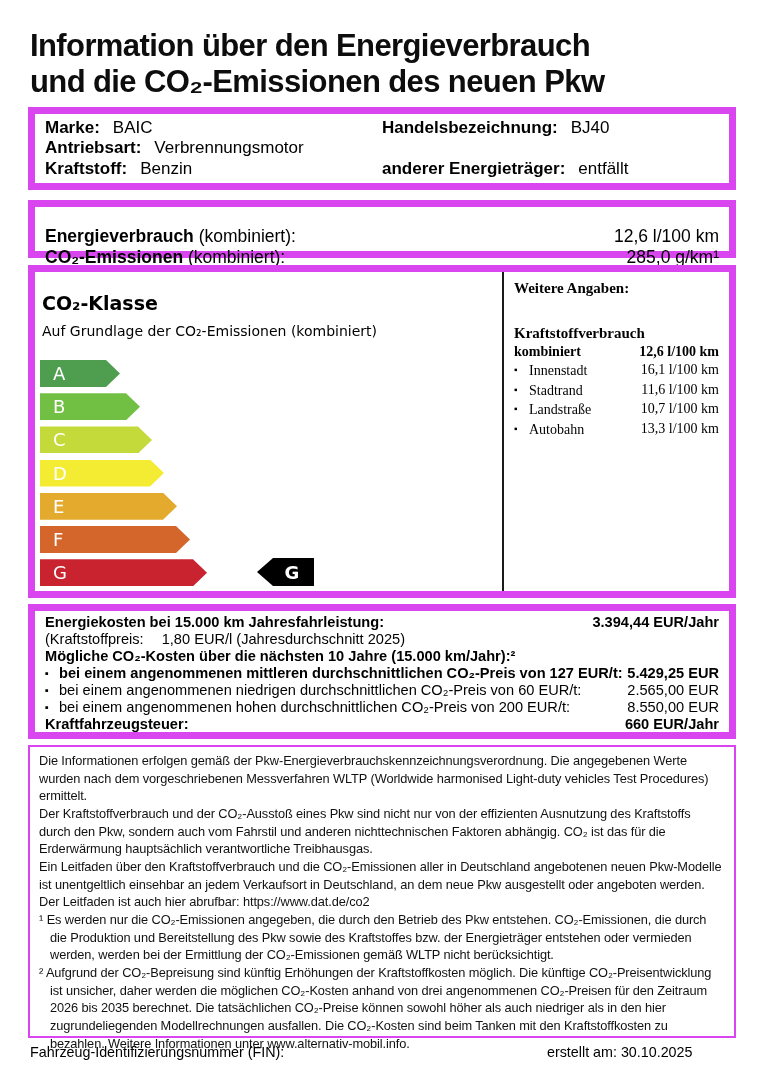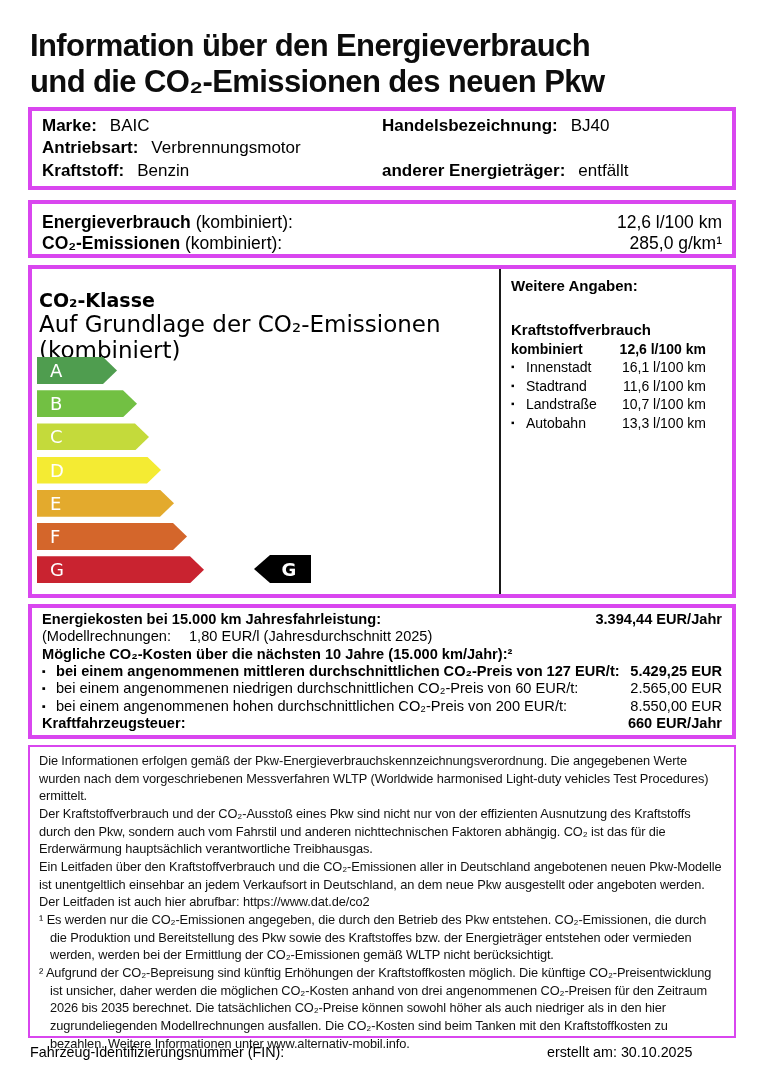--- a/index.html
+++ b/index.html
@@ -1,54 +1,54 @@
 <!DOCTYPE html>
 <html lang="de"><head>
 <meta charset="utf-8">
 <style>
   html,body{margin:0;padding:0;background:#fff;}
   body{width:763px;height:1080px;position:relative;overflow:hidden;
        font-family:"Liberation Sans",sans-serif;color:#000;}
   .title{position:absolute;left:30px;top:18px;font-size:31px;font-weight:bold;
          line-height:36px;letter-spacing:-0.6px;color:#0d0d0d;margin-top:10px;}
-  .box{position:absolute;left:28px;width:708px;border:4px solid #d946ef;
+  .box{position:absolute;left:28px;width:708px;border:7px solid #d946ef;
        box-sizing:border-box;background:#fff;}
 
   
   #box-vehicle{top:107px;height:83px;padding:4px 10px;display:flex;
                flex-direction:column;justify-content:space-around;font-size:17px;}
   .veh-row{display:flex;}
   .veh-cell{width:50%;white-space:nowrap;}
   .veh-label{font-weight:bold;}
   .veh-value{margin-left:13px;}
 
   
-  #box-consumption{top:200px;height:58px;padding:8px 10px;display:flex;
+  #box-consumption{top:200px;height:58px;padding:19px 10px;display:flex;
                    flex-direction:column;justify-content:space-around;font-size:17.5px;}
   .cons-row{display:flex;justify-content:space-between;align-items:baseline;}
   .cons-label b{font-weight:bold;}
 
   
   #box-co2class{top:265px;height:333px;}
   .co2-left{position:absolute;left:0;top:0;width:467px;height:100%;
             padding:20px 7px;box-sizing:border-box;font-family:"DejaVu Sans",sans-serif;}
   .co2-heading{font-size:19px;font-weight:bold;}
-  .co2-sub{font-size:23px;}
+  .co2-sub{font-size:14px;margin-top:9px;}
   .arrows{position:absolute;left:5px;top:88px;}
   .arrow{height:27px;margin-bottom:6.2px;color:#fff;font-size:18px;
          display:flex;align-items:center;padding-left:13px;box-sizing:border-box;
          clip-path:polygon(0 0,calc(100% - 14px) 0,100% 50%,calc(100% - 14px) 100%,0 100%);}
   .selected-marker{position:absolute;left:222px;top:286px;width:57px;height:28px;
          background:#000;color:#fff;font-size:18px;font-weight:bold;
          display:flex;align-items:center;justify-content:center;
          padding-left:13px;box-sizing:border-box;
          clip-path:polygon(16px 0,100% 0,100% 100%,16px 100%,0 50%);}
-  .co2-right{position:absolute;left:467px;top:0;right:16px;height:100%;
+  .co2-right{position:absolute;left:467px;top:0;right:0;height:100%;
              border-left:2.5px solid #1a1a1a;padding:8px 10px;box-sizing:border-box;
-             font-family:Liberation Sans, sans-serif;font-size:14px;}
+             font-family:Liberation Serif, serif;font-size:14px;}
   .wa-title{font-weight:bold;font-size:15px;margin:0 0 27px 0;}
   .wa-sub{font-weight:bold;font-size:15px;line-height:18.5px;}
   .wa-row{display:flex;justify-content:space-between;line-height:18.5px;gap:9px;}
   .wa-bullet{display:inline-block;width:15px;font-size:10px;vertical-align:2px;}
   .wa-bullet:empty{display:none;}
   .bold{font-weight:bold;}
 
   
   #box-costs{top:604px;height:135px;padding:3px 10px;font-size:14.6px;
              display:flex;flex-direction:column;justify-content:space-around;}
@@ -196,21 +196,21 @@
 
     <div class="cost-row bold">
       <div class="cost-left">
         <span class="cost-text">Energiekosten bei 15.000 km Jahresfahrleistung:</span>
       </div>
       <div class="cost-value">3.394,44 EUR/Jahr</div>
     </div>
 
     <div class="cost-row">
       <div class="cost-left">
-        <span class="cost-text">(Modellrechnungen:</span><span class="cost-text2">1,80 EUR/l (Jahresdurchschnitt 2025)</span>
+        <span class="cost-text">(Kraftstoffpreis:</span><span class="cost-text2">1,80 EUR/l (Jahresdurchschnitt 2025)</span>
       </div>
       <div class="cost-value"></div>
     </div>
 
     <div class="cost-row bold">
       <div class="cost-left">
         <span class="cost-text">Mögliche CO₂-Kosten über die nächsten 10 Jahre (15.000 km/Jahr):²</span>
       </div>
       <div class="cost-value"></div>
     </div>

